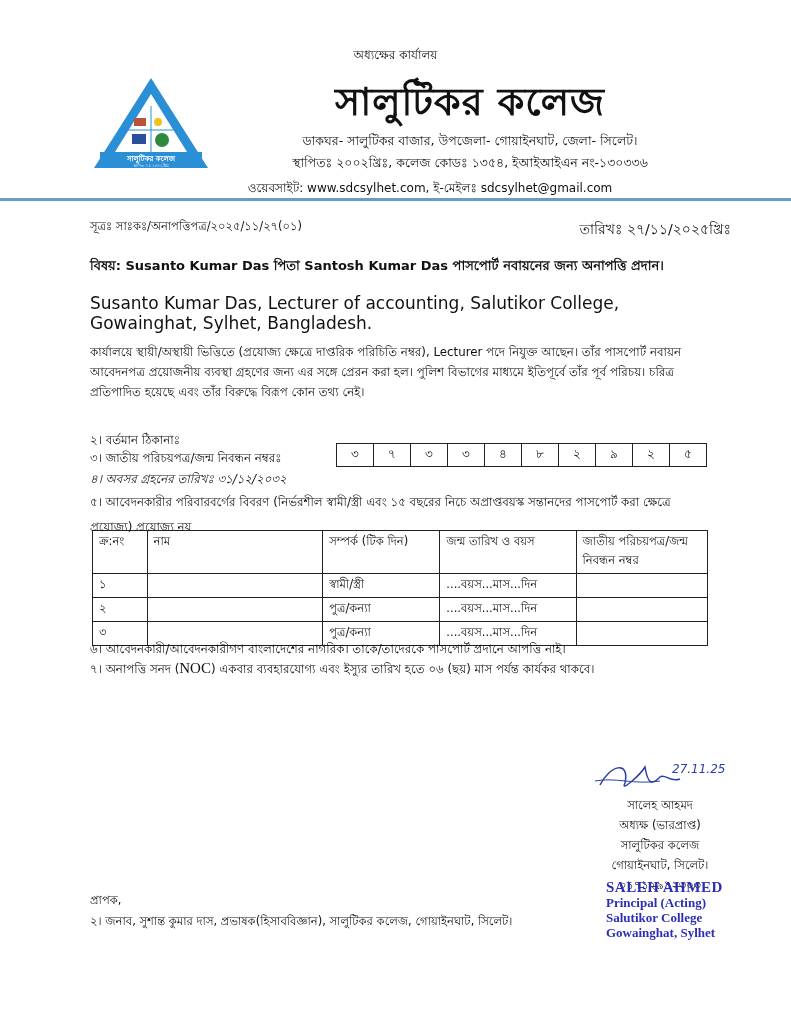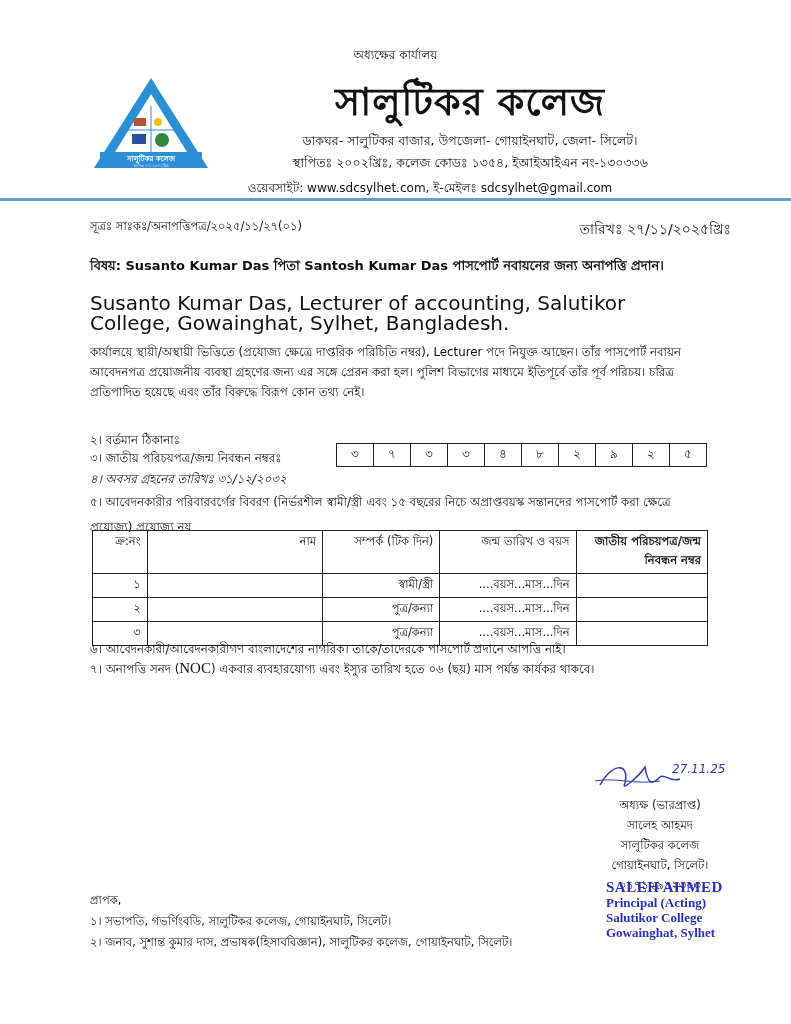--- a/index.html
+++ b/index.html
@@ -15,44 +15,44 @@
     }
     .addr { left: 230px; width: 480px; text-align: center; font-size: 12.5px; }
     .addr1 { top: 132px; }
     .addr2 { top: 154px; }
     .addr3 { left: 150px; width: 560px; top: 167px; font-size: 12px; margin-top: 12px; }
     .logo { left: 92px; top: 76px; width: 118px; height: 96px; }
     .rule { left: 0; width: 791px; top: 198px; height: 3px; background: #6a9bc7; }
     .ref { left: 90px; top: 218px; font-size: 11.5px; }
     .date { right: 60px; top: 218px; font-size: 14px; text-align: right; }
     .subject { left: 90px; top: 256px; font-size: 13px; font-weight: bold; }
-    .intro { left: 90px; width: 620px; top: 293px; font-size: 20px; line-height: 20px; }
+    .intro { left: 90px; width: 620px; top: 293px; font-size: 17px; line-height: 20px; }
     .para { left: 90px; width: 620px; top: 342px; font-size: 11.8px; line-height: 20px; }
     .item { left: 90px; font-size: 11.8px; }
     .item2 { top: 431px; }
     .item3 { top: 449px; }
     .item4 { top: 470px; font-style: italic; }
     .item5 { top: 490px; width: 620px; line-height: 25px; }
     .nid {
       left: 336px; top: 443px; display: flex; border: 1px solid #222;
     }
     .nid span {
       width: 36px; height: 22px; border-left: 1px solid #222; display: flex;
       align-items: center; justify-content: center; font-size: 12px;
     }
     .nid span:first-child { border-left: none; }
     table.fam {
       position: absolute; left: 92px; top: 530px; width: 616px;
       border-collapse: collapse; font-size: 11.5px;
     }
     table.fam td, table.fam th {
-      border: 1px solid #222; padding: 2px 6px; font-weight: normal; text-align: right; vertical-align: top;
+      border: 1px solid #222; padding: 2px 6px; font-weight: normal; text-align: left; vertical-align: top;
       height: 16px;
     }
-    table.fam th.c5 { text-align: right; font-weight: bold; }
+    table.fam th.c5 { text-align: left; }
     .col1 { width: 42px; } .col2 { width: 166px; } .col3 { width: 106px; } .col4 { width: 124px; } .col5 { width: 120px; }
     .item6 { top: 640px; }
     .item7 { top: 660px; }
     .noc { font-family: "Liberation Serif", serif; font-size: 15px; }
     .sig { left: 590px; top: 755px; width: 150px; height: 40px; }
     .sign-block { left: 560px; width: 200px; top: 795px; text-align: center; font-size: 11.5px; line-height: 20px; }
     .recip { left: 90px; top: 890px; font-size: 11.5px; line-height: 21px; }
     .stamp {
       left: 606px; top: 880px; width: 160px; text-align: left; color: #2a2fb5;
       font-family: "Liberation Serif", serif; font-weight: bold; line-height: 15px;
@@ -148,30 +148,29 @@
 <div class="abs item item6">৬। আবেদনকারী/আবেদনকারীগণ বাংলাদেশের নাগরিক। তাকে/তাদেরকে পাসপোর্ট প্রদানে আপত্তি নাই।</div>
 <div class="abs item item7"><span>৭। অনাপত্তি সনদ (</span><span class="noc">NOC</span><span>) একবার ব্যবহারযোগ্য এবং ইস্যুর তারিখ হতে ০৬ (ছয়) মাস পর্যন্ত কার্যকর থাকবে।</span></div>
 
 <svg class="abs sig" viewBox="0 0 150 40">
   <path d="M10,30 C20,10 40,5 35,28 C30,38 50,20 55,12 C58,30 62,30 70,22 C75,18 80,28 90,24" fill="none" stroke="#2a3fa8" stroke-width="1.5"></path>
   <path d="M5,26 C25,22 45,30 70,26" fill="none" stroke="#2a3fa8" stroke-width="1"></path>
 </svg>
 <div class="abs" style="left:672px;top:762px;color:#2a3fa8;font-size:12px;font-style:italic;">27.11.25</div>
 
 <div class="abs sign-block">
+  <div>সালেহ আহমদ</div>
   <div>অধ্যক্ষ (ভারপ্রাপ্ত)</div>
-  <div>সালেহ আহমদ</div>
   <div>সালুটিকর কলেজ</div>
   <div>গোয়াইনঘাট, সিলেট।</div>
   <div>০১৭১২৯১২৩০৩</div>
 </div>
 
 <div class="abs recip">
   <div>প্রাপক,</div>
-  <div>১। সভাপতি, গভর্ণিংবডি, সালুটিকর কলেজ, গোয়াইনঘাট, সিলেট।</div>
   <div>২। জনাব, সুশান্ত কুমার দাস, প্রভাষক(হিসাববিজ্ঞান), সালুটিকর কলেজ, গোয়াইনঘাট,  সিলেট।</div>
 </div>
 
 <div class="abs stamp">
   <div class="s1">SALEH AHMED</div>
   <div class="s2">Principal (Acting)</div>
   <div class="s2">Salutikor College</div>
   <div class="s2">Gowainghat, Sylhet</div>
 </div>
 

